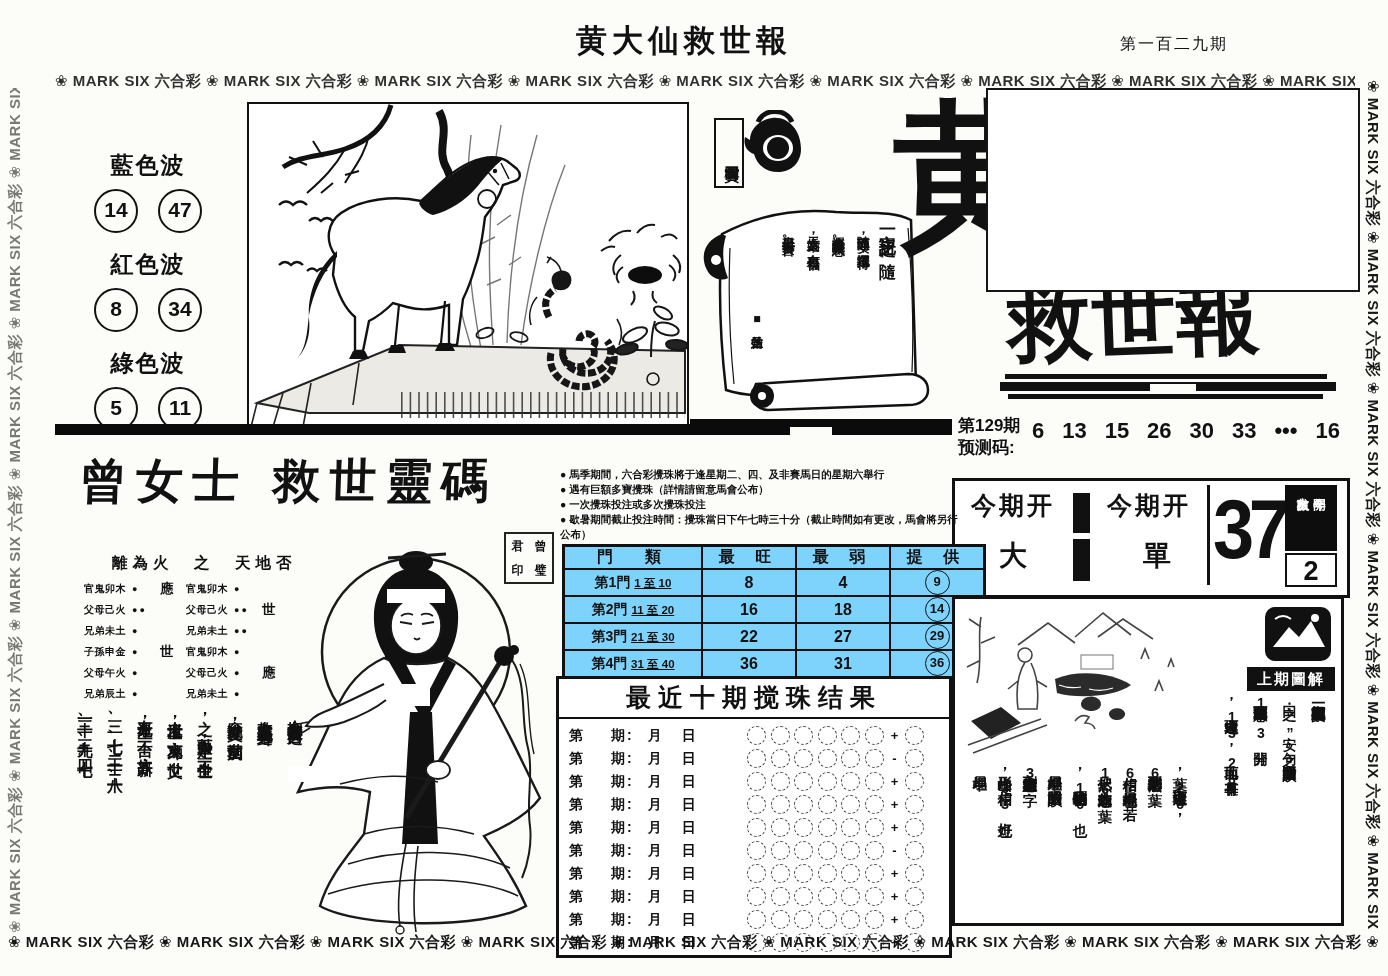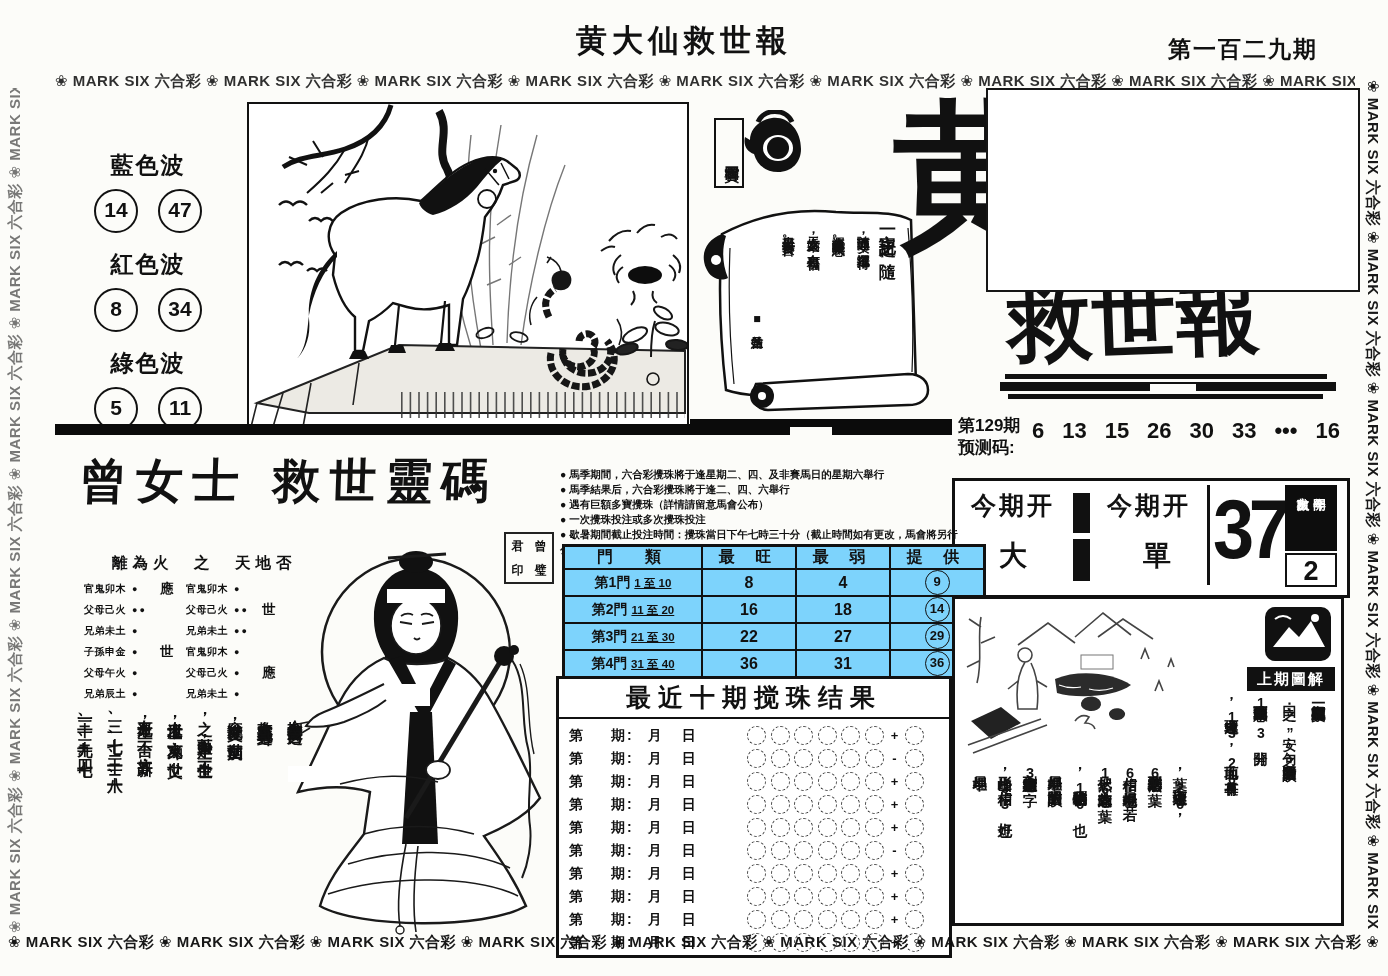--- a/index.html
+++ b/index.html
@@ -14,21 +14,21 @@
   .b-top{left:55px;top:72px;width:1300px;height:26px;opacity:.85;}
   .b-bottom{left:8px;top:933px;width:1372px;height:26px;opacity:.95;}
   .b-left{left:6px;top:88px;width:32px;height:845px;writing-mode:vertical-rl;
     text-orientation:sideways;transform:rotate(180deg);opacity:.55;}
   .b-right{left:1348px;top:80px;width:34px;height:850px;writing-mode:vertical-rl;
     text-orientation:sideways;opacity:.95;}
 
   
   .page-title{left:454px;top:20px;width:460px;text-align:center;font-size:31px;
     font-weight:900;letter-spacing:5px;font-family:"DejaVu Serif","Liberation Serif",serif;}
-  .issue-no{left:1168px;top:34px;font-size:23px;font-weight:700;letter-spacing:2px;}
+  .issue-no{left:1120px;top:34px;font-size:16px;font-weight:400;letter-spacing:2px;}
 
   
   .wave-title{left:50px;top:110px;width:195px;font-size:27px;font-weight:900;letter-spacing:1px;}
   .wave-groups{left:62px;top:150px;width:172px;}
   .wave-group{text-align:center;margin-bottom:16px;}
   .wave-label{font-size:23px;font-weight:700;letter-spacing:2px;margin-bottom:8px;}
   .wave-nums{display:flex;justify-content:center;gap:20px;margin-bottom:6px;}
   .wave-circle{display:inline-block;width:40px;height:40px;border:2.5px solid #111;
     border-radius:50%;font-size:21px;font-weight:800;line-height:38px;text-align:center;}
 
@@ -303,21 +303,20 @@
     <div class="dp-num">37</div>
     <div class="dp-box">
       <span>出次數</span>
       <span>今年開</span>
     </div>
     <div class="dp-count">2</div>
   </div>
 
   <div class="abs bet-bullets">
       <div class="bullet">● 馬季期間，六合彩攪珠將于逢星期二、四、及非賽馬日的星期六舉行</div>
-      <div class="bullet">● 馬季結果后，六合彩攪珠將于逢二、四、六舉行</div>
       <div class="bullet">● 遇有巨額多寶攪珠（詳情請留意馬會公布）</div>
       <div class="bullet">● 一次攪珠投注或多次攪珠投注</div>
       <div class="bullet">● 歇暑期間截止投注時間：攪珠當日下午七時三十分（截止時間如有更改，馬會將另行公布）</div>
     </div>
 
   <table class="abs gate-table">
     <thead>
         <tr>
       <th>門　類</th>
       <th>最 旺</th>

